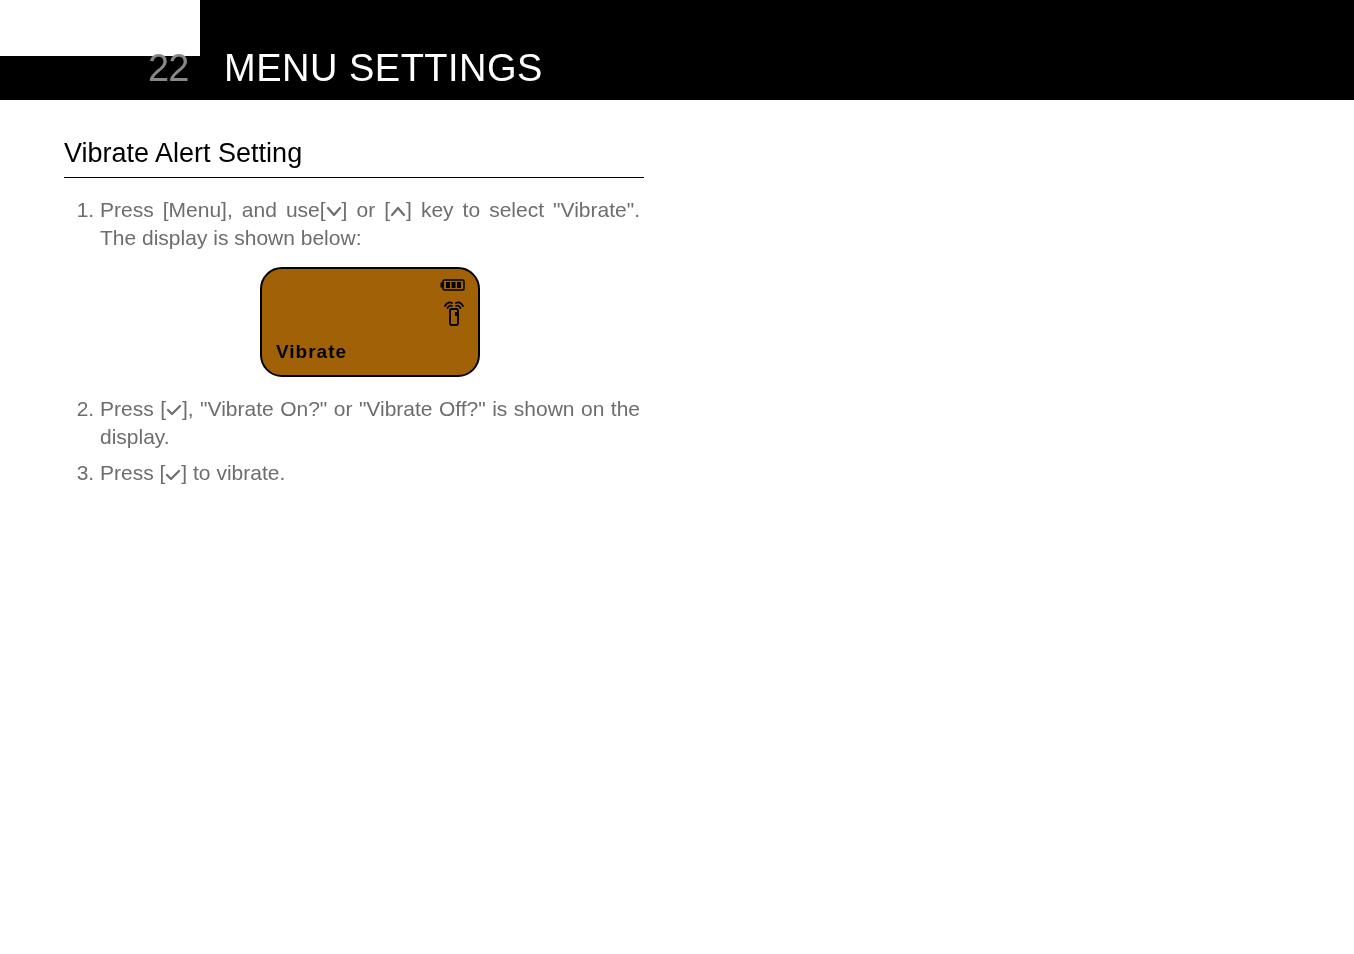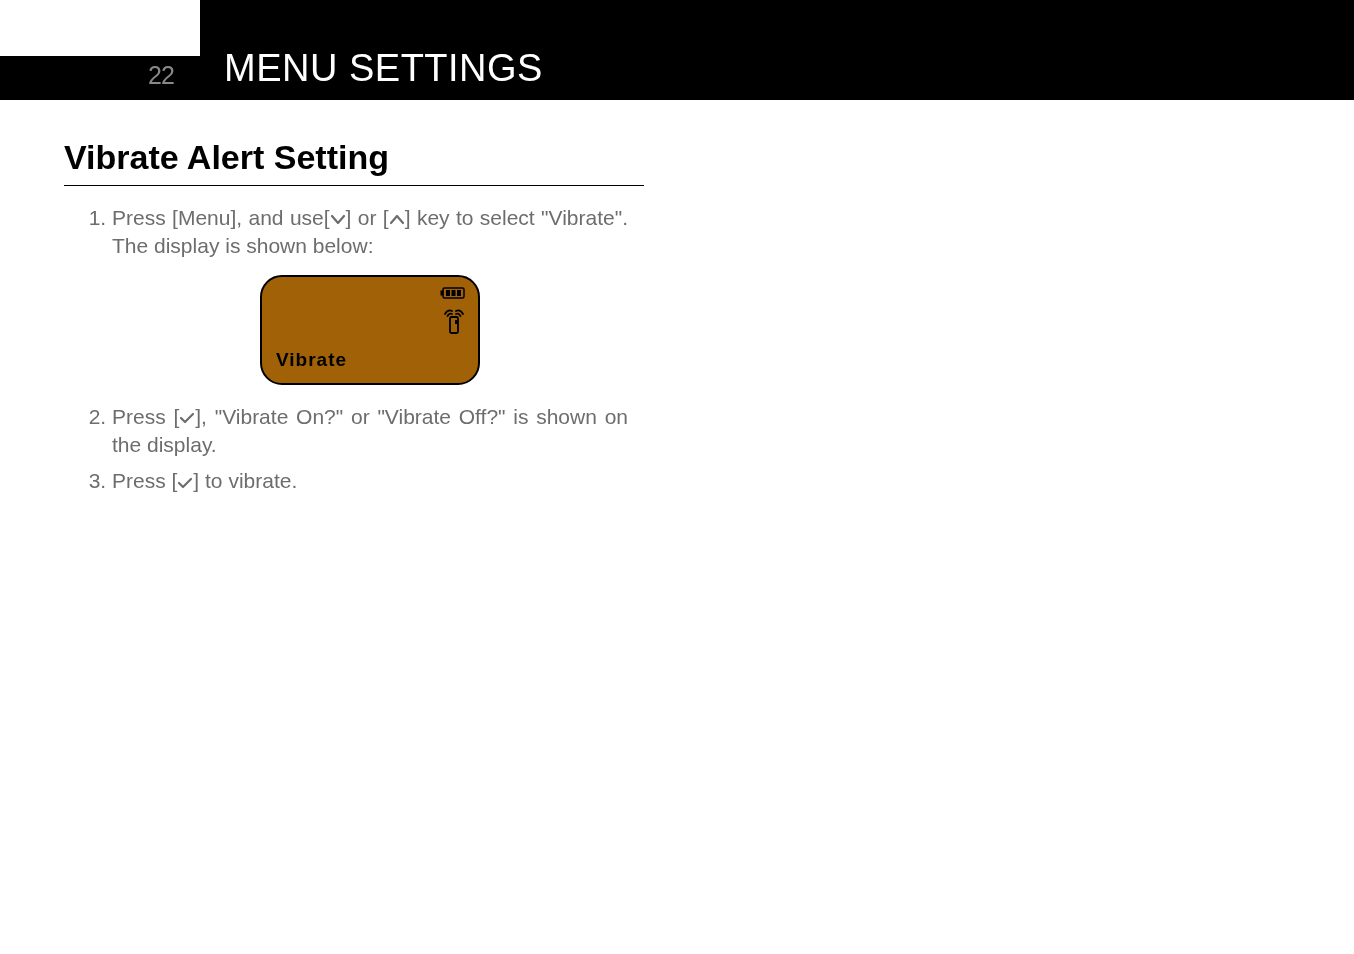--- a/index.html
+++ b/index.html
@@ -23,60 +23,60 @@
     width: 200px;
     height: 56px;
     position: absolute;
     top: 0;
     left: 0;
   }
   .page-number {
     position: absolute;
     left: 148px;
     bottom: 10px;
-    font-size: 25px;
+    font-size: 38px;
     font-weight: 400;
     color: #888888;
     letter-spacing: -1px;
   }
   .header-title {
     position: absolute;
     left: 224px;
     bottom: 10px;
     font-size: 38px;
     font-weight: 400;
     color: #ffffff;
     letter-spacing: 0.5px;
   }
   .content {
     width: 580px;
     margin-left: 64px;
     margin-top: 38px;
   }
   .section-title {
-    font-weight: bold;
-    font-size: 34px;
+    font-weight: normal;
+    font-size: 27px;
     color: #000000;
     border-bottom: 1.5px solid #000000;
     padding-bottom: 8px;
     margin-bottom: 18px;
   }
   .intro {
     color: #6d6d6d;
     font-size: 21px;
     line-height: 1.35;
     text-align: justify;
     margin-bottom: 16px;
   }
   ol.steps {
     color: #6d6d6d;
     font-size: 21px;
     line-height: 1.35;
     padding-left: 32px;
-    margin: 16px;
+    margin: 4px;
   }
   ol.steps li {
     margin-bottom: 8px;
     text-align: justify;
   }
   .display-wrap {
     display: flex;
     justify-content: center;
     margin: 14px 0 18px 0;
   }

